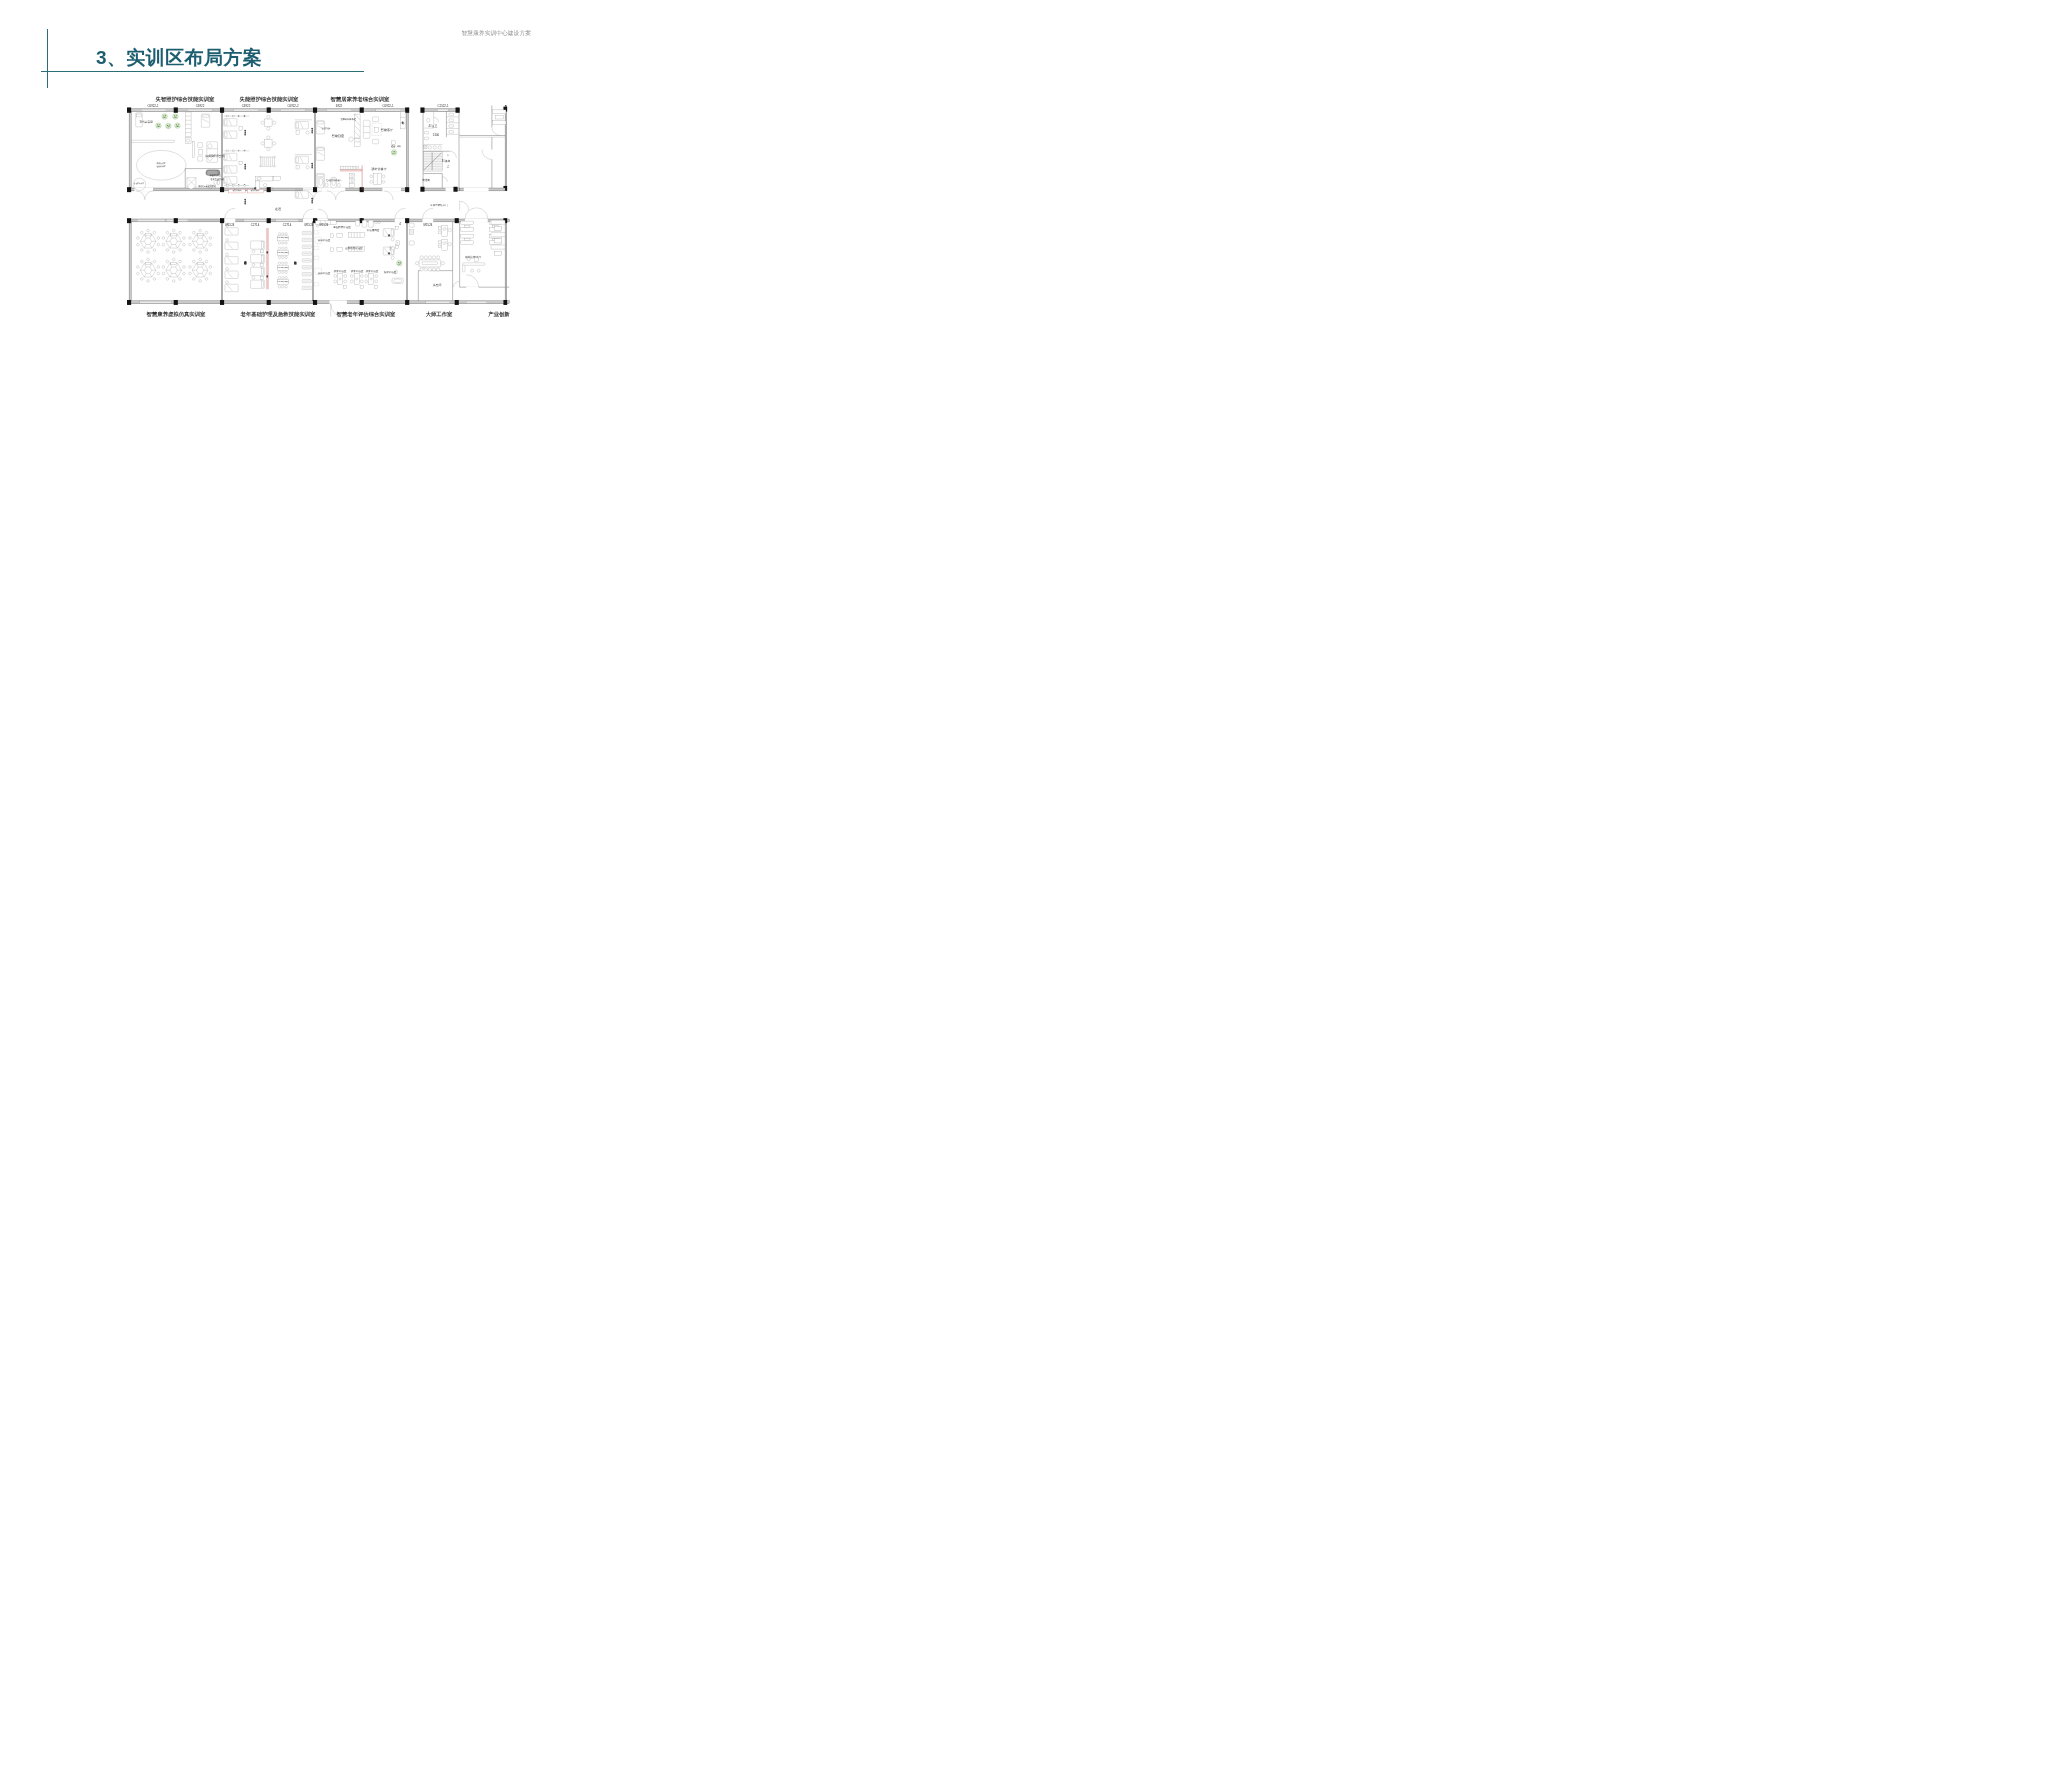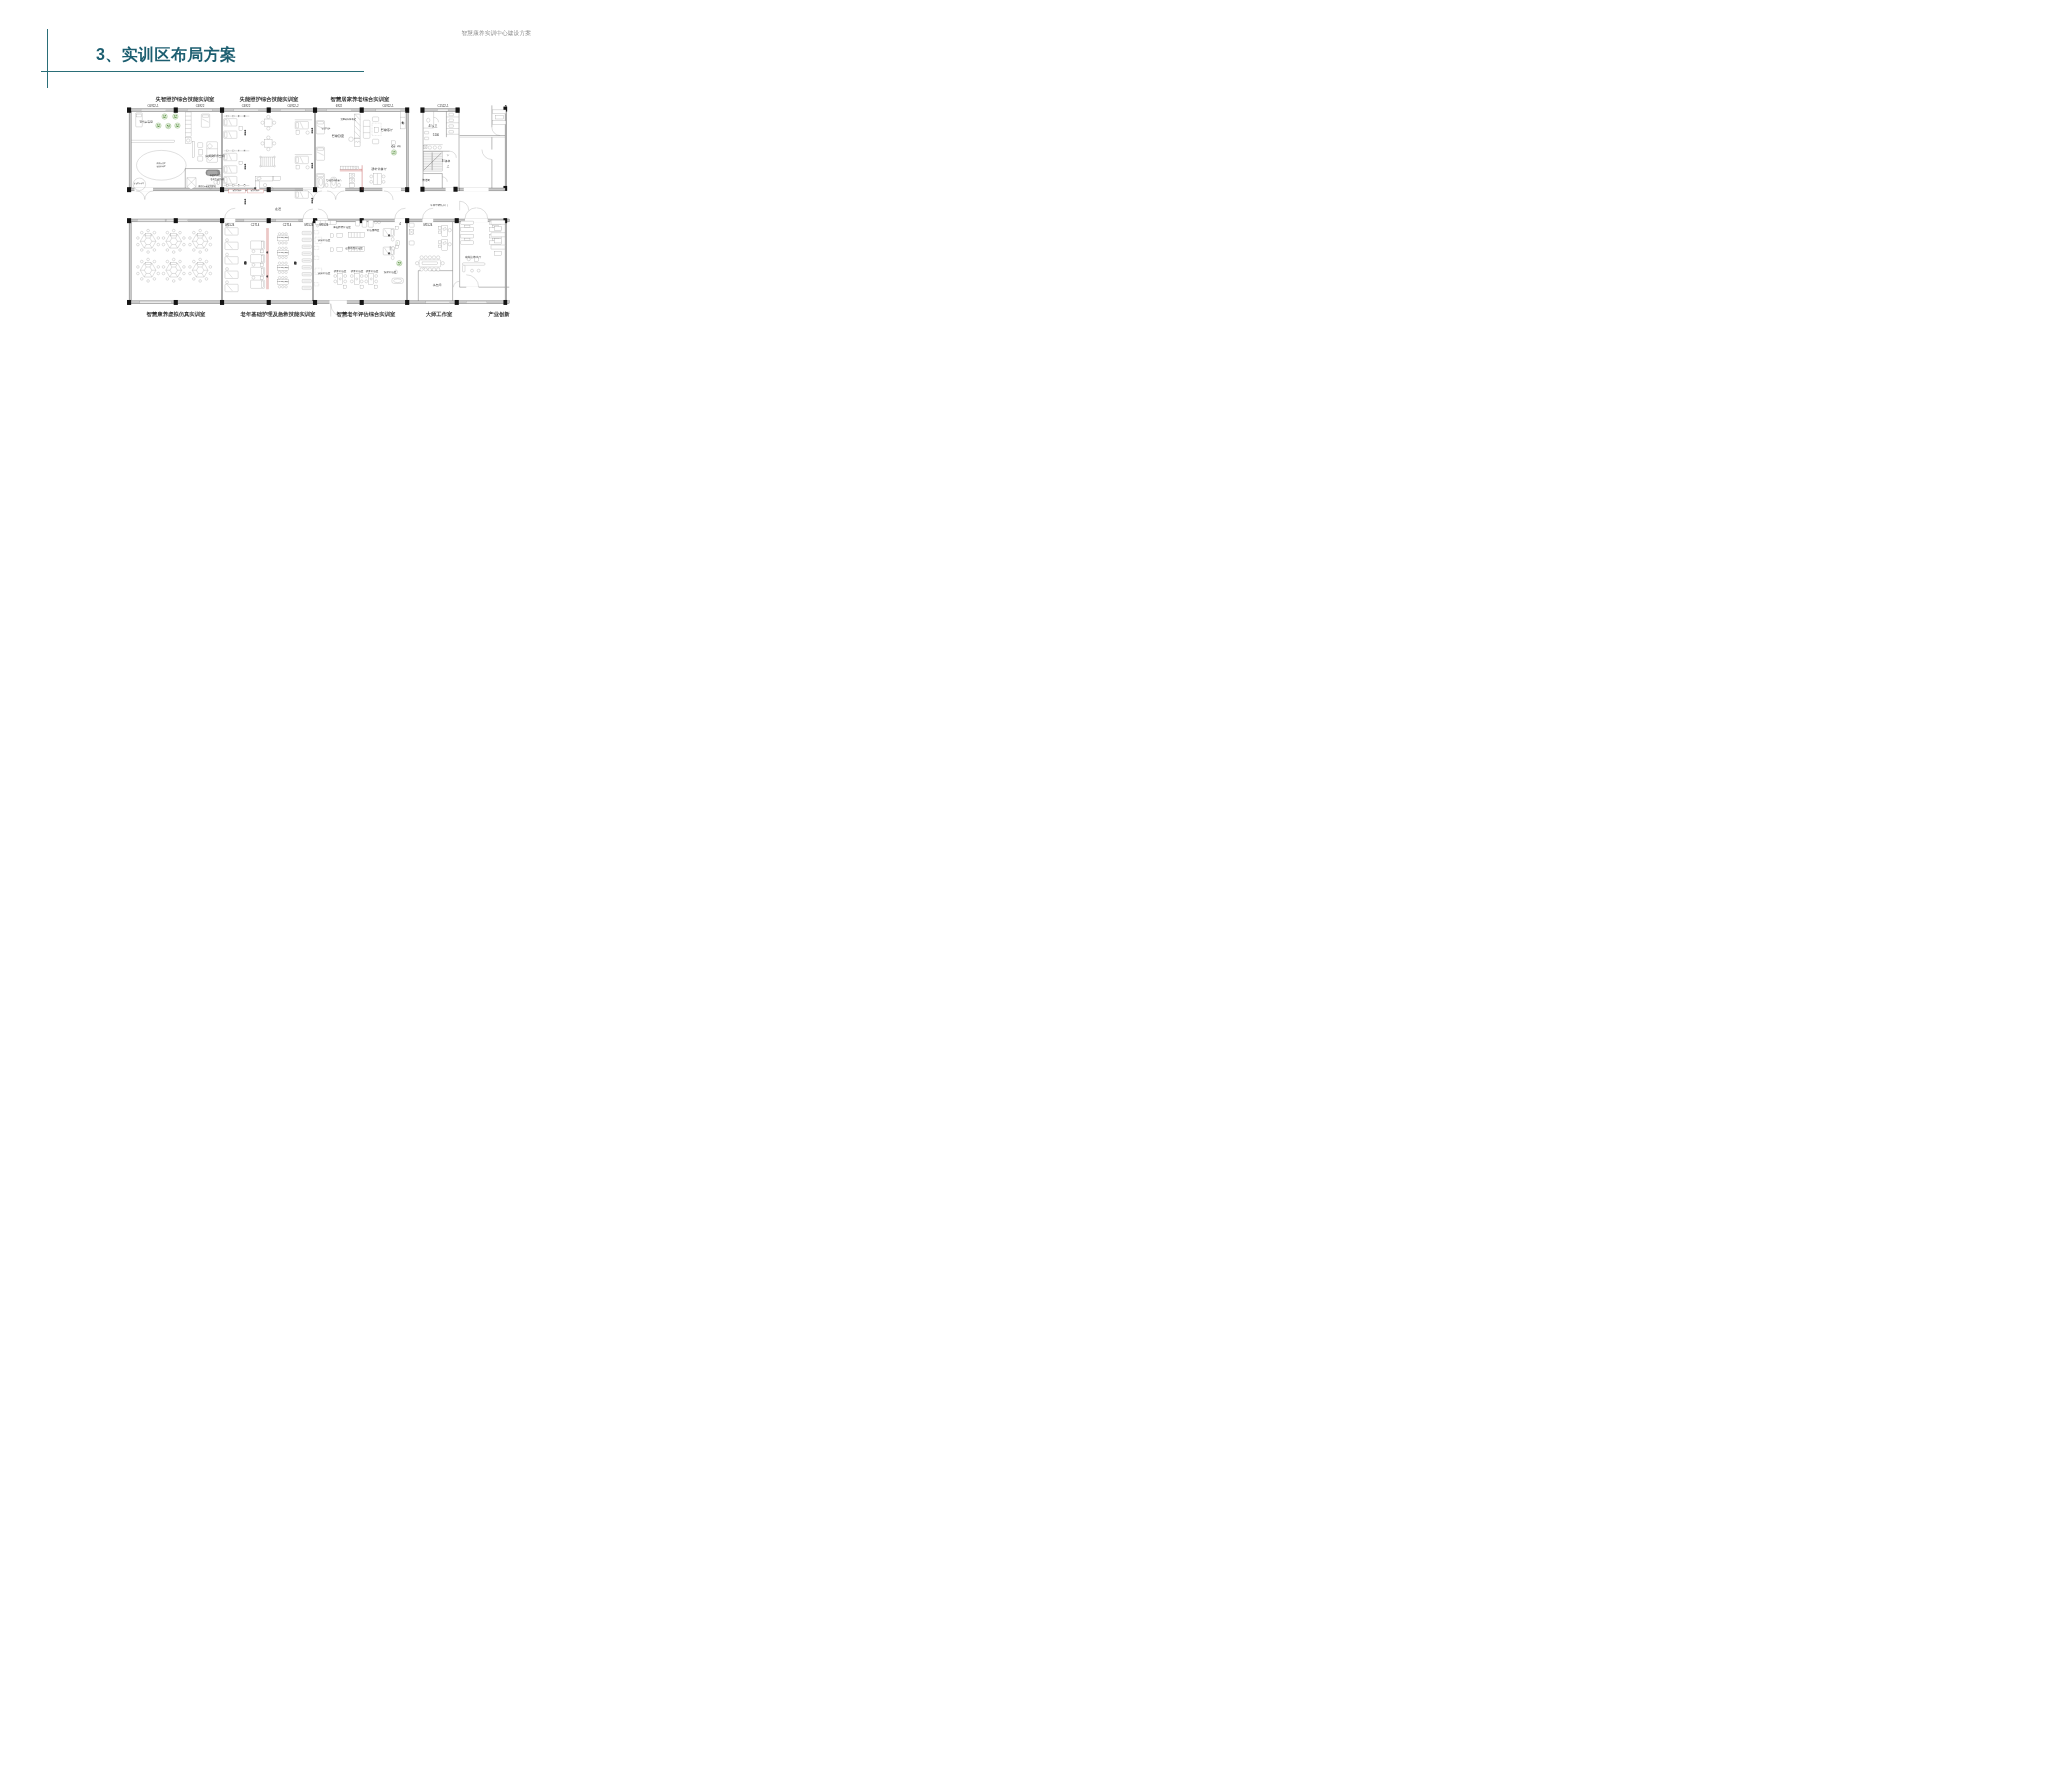--- a/index.html
+++ b/index.html
@@ -1,19 +1,19 @@
 <!DOCTYPE html>
 <html style="font-size:6.6px"><head>
 <meta charset="utf-8">
 <style>
   html,body{margin:0;padding:0;background:#fff;width:635px;height:357px;overflow:hidden;
     font-family:"Liberation Sans","DejaVu Sans",sans-serif;}
   #slide{position:relative;width:635px;height:357px;background:#ffffff;}
   #hdr{position:absolute;top:29px;right:104px;font-size:5.8px;color:#8c8c8c;white-space:nowrap;}
-  #ttl{position:absolute;left:96px;top:45px;font-size:16px;font-weight:700;color:#1C5E70;letter-spacing:0.4px;white-space:nowrap;}
+  #ttl{position:absolute;left:96px;top:45px;font-size:19px;font-weight:700;color:#1C5E70;letter-spacing:0.4px;white-space:nowrap;}
   .vline{position:absolute;left:47px;top:29px;width:0.9px;height:59px;background:#2A6E78;}
   .hline{position:absolute;left:41px;top:71px;width:323px;height:0.9px;background:#2A6E78;}
   #plan{position:absolute;left:0;top:0;width:635px;height:357px;}
   #plan svg{position:absolute;left:0;top:0;}
   #plan-labels{position:absolute;left:0;top:0;width:635px;height:357px;pointer-events:none;}
   .plbl{position:absolute;white-space:nowrap;color:#333;line-height:1.04;transform-origin:center;}
   .plbl.vert{writing-mode:vertical-rl;text-orientation:upright;}
   
   .wall{fill:#c9c9c9;stroke:#3f3f3f;stroke-width:.7;}
   .win{fill:#fafafa;stroke:#8a8a8a;stroke-width:.45;}

